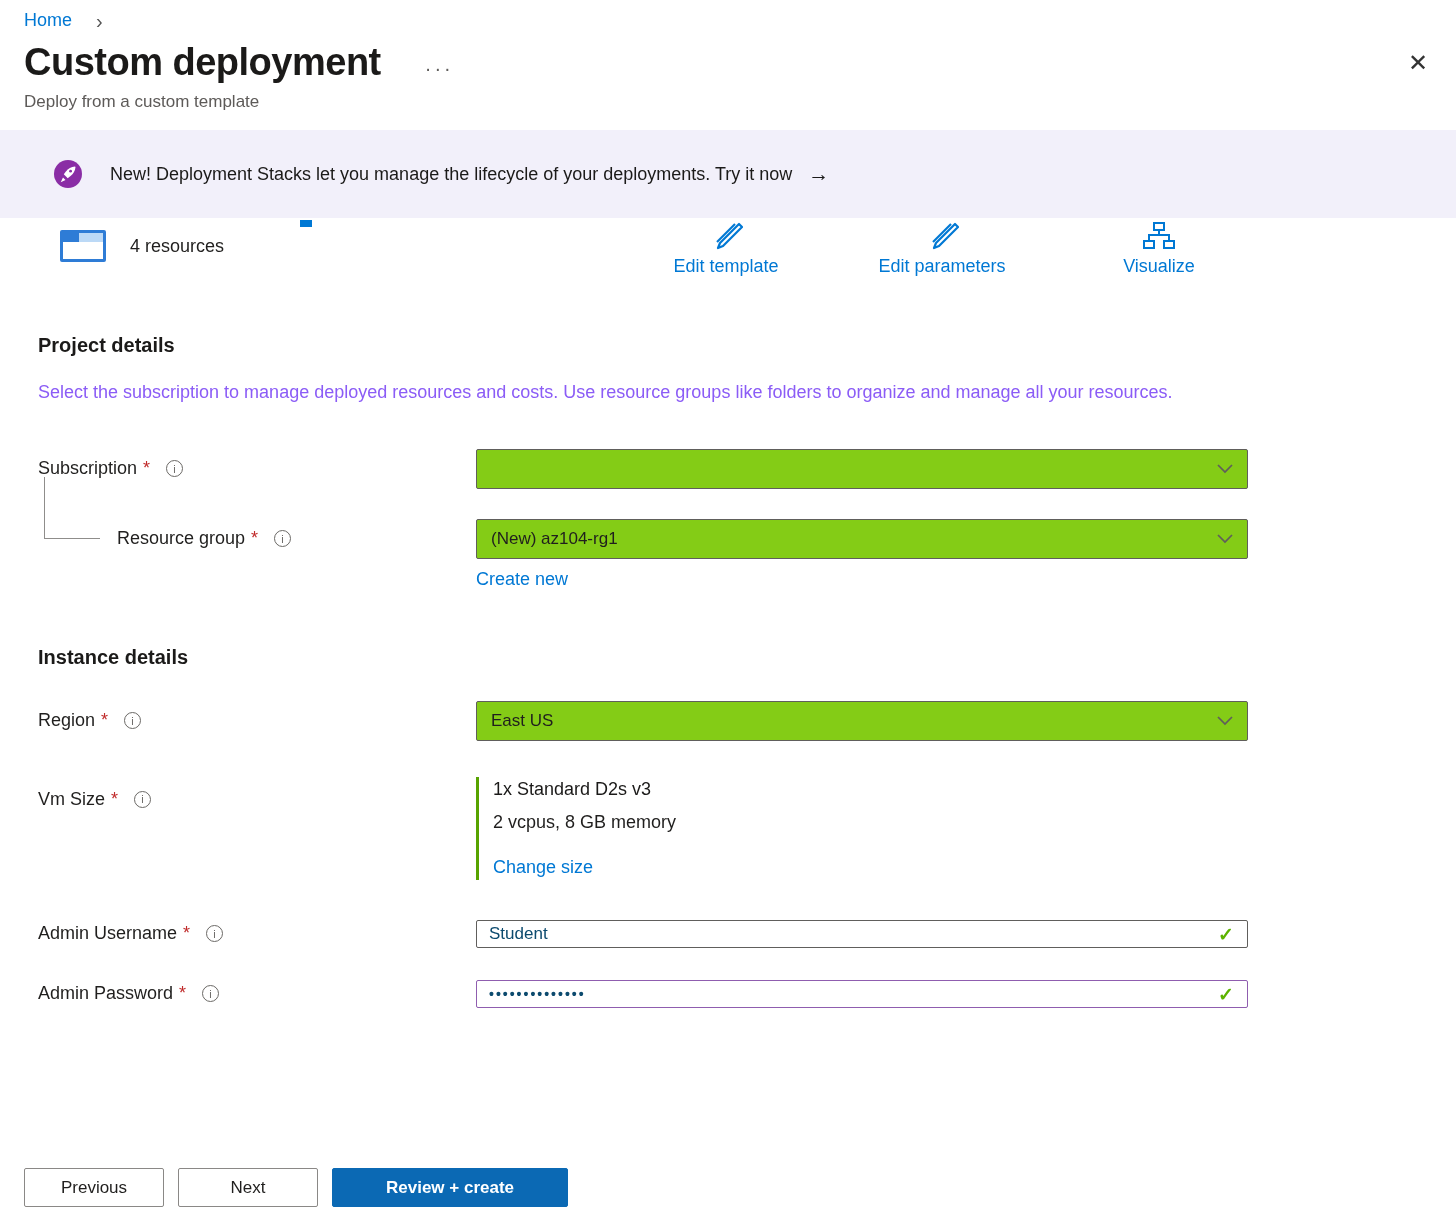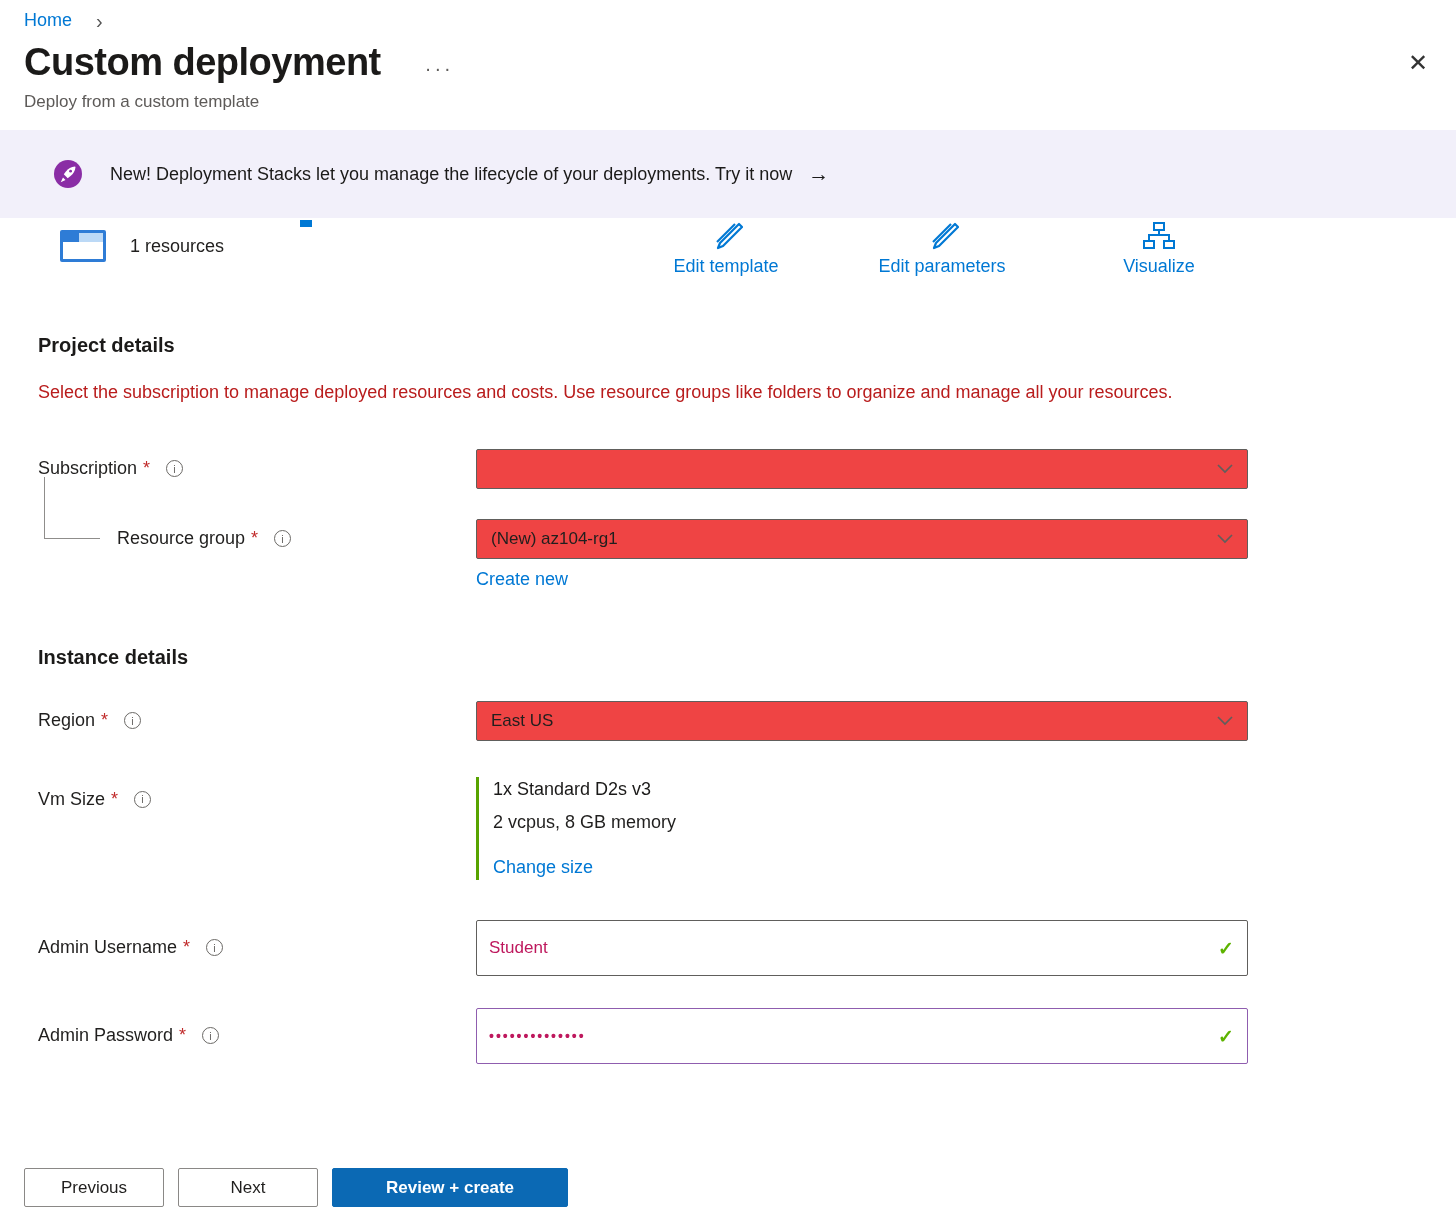--- a/index.html
+++ b/index.html
@@ -38,53 +38,53 @@
   .tpl-tr { background: #bcd9f6; }
   .tpl-body { grid-column: 1 / 3; background: #ffffff; }
   .tpl-action { position: absolute; top: 2px; display: flex; flex-direction: column; align-items: center; gap: 6px; color: #0078d4; font-size: 18px; text-decoration: none; }
   .tpl-action .act-label { white-space: nowrap; }
   .act-edit-template { left: 612px; width: 180px; }
   .act-edit-parameters { left: 818px; width: 200px; }
   .act-visualize { left: 1065px; width: 140px; }
 
   
   .section-h { font-size: 20px; font-weight: 700; margin: 36px 0 0 38px; color: #1b1a19; }
-  .description { margin: 20px 38px 0; font-size: 18px; line-height: 1.75; max-width: 1165px; color: #b91c1c; }
+  .description { margin: 20px 38px 0; font-size: 18px; line-height: 1.75; max-width: 1165px; color: #8b5cf6; }
 
   
   .form-row { display: flex; align-items: center; margin-left: 38px; }
   .form-row.top-align { align-items: flex-start; }
   .label-col { width: 438px; flex: 0 0 438px; display: flex; align-items: center; font-size: 18px; color: #201f1e; }
   .label-col.indent { padding-left: 79px; }
   .control-col { width: 772px; flex: 0 0 772px; }
   .req { color: #c02b2b; margin-left: 6px; font-size: 18px; }
   .info-icon { width: 17px; height: 17px; border: 1px solid #6b6966; border-radius: 50%; display: inline-flex; align-items: center; justify-content: center; font-size: 11px; color: #6b6966; margin-left: 16px; flex: 0 0 auto; cursor: default; font-style: normal; }
 
-  .dropdown { height: 40px; border: 1px solid #605e5c; border-radius: 2px; background: #ef4444; display: flex; align-items: center; justify-content: space-between; padding: 0 14px; font-size: 17px; cursor: pointer; }
+  .dropdown { height: 40px; border: 1px solid #605e5c; border-radius: 2px; background: #84cc16; display: flex; align-items: center; justify-content: space-between; padding: 0 14px; font-size: 17px; cursor: pointer; }
   .dd-value { color: #201f1e; }
 
   .project-form { position: relative; margin-top: 40px; }
   .connector { position: absolute; left: 44px; top: 28px; width: 56px; height: 62px; border-left: 1px solid #8f8d8b; border-bottom: 1px solid #8f8d8b; }
   .rg-row { margin-top: 30px; }
   .create-new { margin: 10px 0 0 476px; }
   .link { color: #0078d4; text-decoration: none; font-size: 18px; }
 
   .instance-h { margin-top: 56px; }
   .region-row { margin-top: 32px; }
   .vm-row { margin-top: 36px; }
   .vm-label { padding-top: 12px; }
   .vm-box { border-left: 3px solid #57a300; padding: 2px 0 2px 14px; }
   .vm-title { font-size: 18px; font-weight: 400; color: #1b1a19; }
   .vm-specs { font-size: 18px; margin-top: 12px; color: #201f1e; }
   .vm-change { display: inline-block; margin-top: 24px; }
 
   .user-row { margin-top: 40px; }
   .pass-row { margin-top: 32px; }
   .input-wrap { position: relative; width: 100%; }
-  .text-input { width: 100%; height: 56px; border: 1px solid #605e5c; border-radius: 2px; padding: 0 44px 0 12px; font-size: 17px; font-family: "Liberation Sans", sans-serif; color: #be185d; background: #fff; }
+  .text-input { width: 100%; height: 28px; border: 1px solid #605e5c; border-radius: 2px; padding: 0 44px 0 12px; font-size: 17px; font-family: "Liberation Sans", sans-serif; color: #0c4a6e; background: #fff; }
   .password-input { border-color: #8f5daf; font-size: 14px; font-weight: 700; letter-spacing: 2px; }
   .valid-check { position: absolute; right: 14px; top: 50%; transform: translateY(-50%); color: #5db300; font-size: 19px; font-weight: 700; }
 
   
   .footer { position: absolute; left: 24px; top: 1168px; display: flex; gap: 14px; }
   .btn { height: 39px; min-width: 140px; padding: 0 30px; font-size: 17px; font-family: "Liberation Sans", sans-serif; border: 1px solid #8a8886; background: #ffffff; color: #201f1e; border-radius: 2px; display: inline-flex; align-items: center; justify-content: center; cursor: pointer; }
   .btn.primary { background: #0b69b4; border-color: #0b69b4; color: #ffffff; font-weight: 700; min-width: 236px; }
 </style>
 </head>
 <body>
@@ -113,21 +113,21 @@
 </div>
 
 <div class="template-bar">
   <span class="link-fragment"></span>
   <div class="template-info">
     <span class="tpl-icon">
       <span class="tpl-tl"></span>
         <span class="tpl-tr"></span>
         <span class="tpl-body"></span>
     </span>
-    <span>1 resources</span>
+    <span>4 resources</span>
   </div>
 
   <a class="tpl-action act-edit-template">
     <svg width="34" height="28" viewBox="0 0 34 28">
       <path d="M30 2 L33 5 L14 24 L9 26 L11 21 Z" fill="none" stroke="#0078d4" stroke-width="2.2" stroke-linejoin="round"></path>
       <path d="M26 2 L8 20" fill="none" stroke="#0078d4" stroke-width="2.2"></path>
     </svg>
     <span class="act-label">Edit template</span>
   </a>
 

